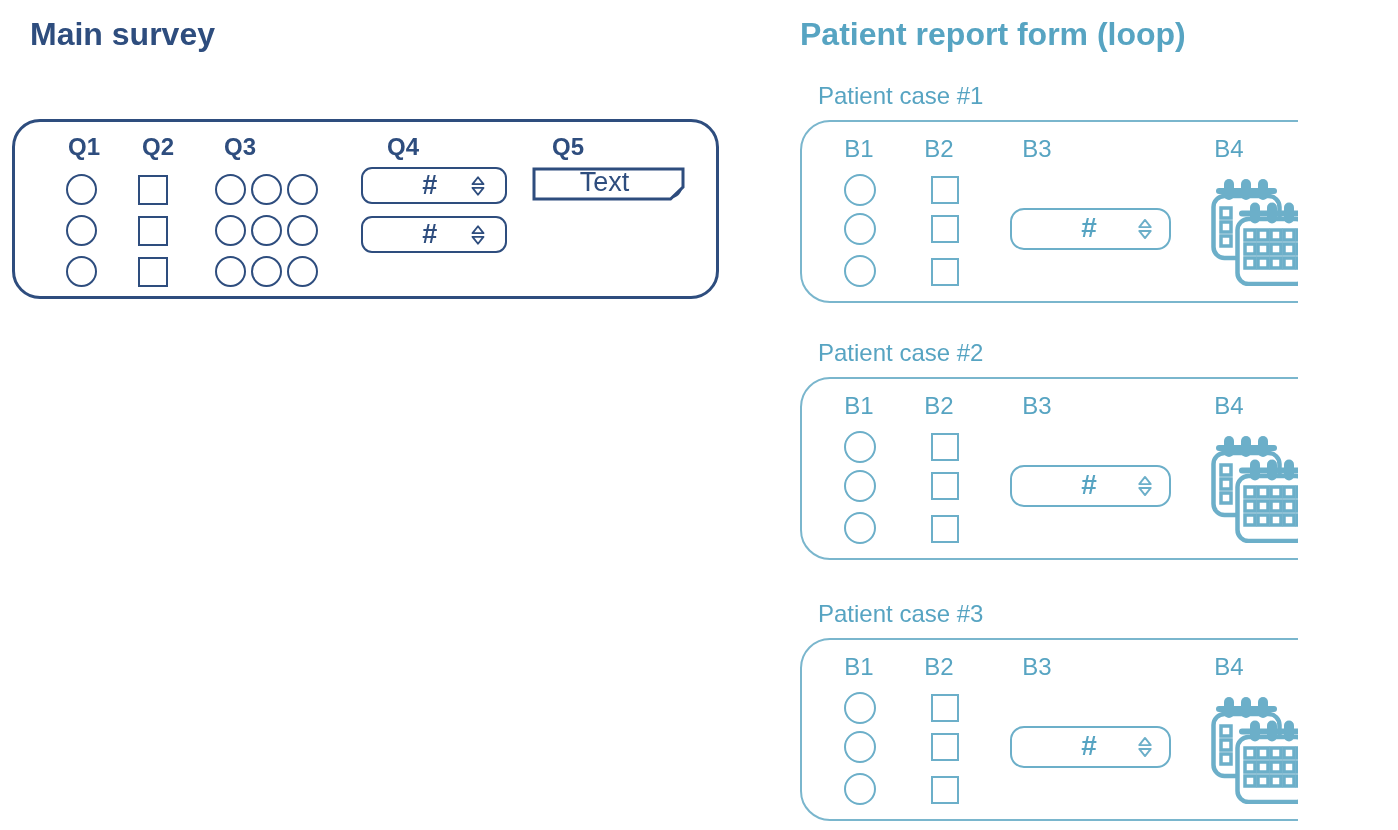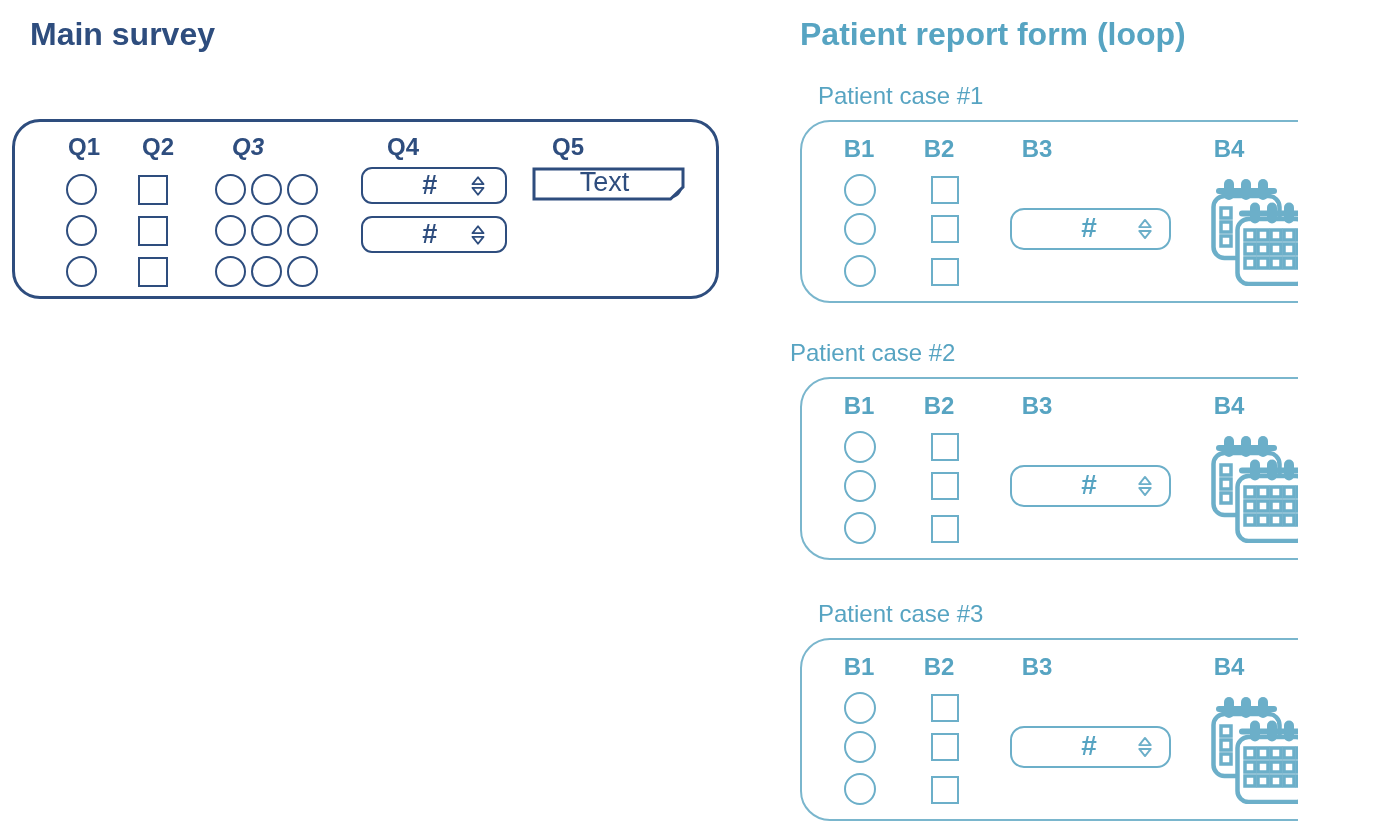--- a/index.html
+++ b/index.html
@@ -22,21 +22,21 @@
   
   .main-panel{position:absolute;left:12px;top:119px;width:707px;height:180px;
     border:3px solid var(--navy);border-radius:28px;background:#fff;}
   .case-panel{position:absolute;left:800px;width:583px;height:183px;
     border:2.5px solid var(--teal-border);border-radius:30px;background:#fff;}
 
   
   .qcol-label{position:absolute;top:11px;transform:translateX(-50%);
     font-size:24px;font-weight:700;color:var(--navy);white-space:nowrap;}
   .bcol-label{position:absolute;top:13px;transform:translateX(-50%);
-    font-size:24px;font-weight:700;color:var(--teal);white-space:nowrap;}
+    font-size:24px;font-weight:400;color:var(--teal);white-space:nowrap;}
 
   
   .radio{position:absolute;border-radius:50%;background:#fff;}
   .radio.navy{width:31px;height:31px;border:2.5px solid var(--navy);}
   .radio.teal{width:32px;height:32px;border:2.5px solid var(--teal-shape);}
   .checkbox{position:absolute;background:#fff;}
   .checkbox.navy{width:30px;height:30px;border:2.5px solid var(--navy);}
   .checkbox.teal{width:28px;height:28px;border:2.5px solid var(--teal-shape);}
 
   .spinbox{position:absolute;background:#fff;}
@@ -106,21 +106,21 @@
 </svg>
 
 <div class="stage">
 
   <div class="big-title navy" style="left:30px;top:16px;">Main survey</div>
 
   <div class="main-panel">
 
     <div class="qcol-label" style="left:69px;">Q1</div>
     <div class="qcol-label" style="left:143px;">Q2</div>
-    <div class="qcol-label" style="left:233px;font-style:italic;">Q3</div>
+    <div class="qcol-label" style="left:225px;">Q3</div>
     <div class="qcol-label" style="left:388px;">Q4</div>
     <div class="qcol-label" style="left:553px;">Q5</div>
 
     <div class="radio navy" style="left:51px;top:52px;"></div>
     <div class="radio navy" style="left:51px;top:93px;"></div>
     <div class="radio navy" style="left:51px;top:134px;"></div>
 
     <div class="checkbox navy" style="left:123px;top:53px;"></div>
     <div class="checkbox navy" style="left:123px;top:94px;"></div>
     <div class="checkbox navy" style="left:123px;top:135px;"></div>
@@ -179,21 +179,21 @@
       <svg class="spin-arrows" width="16" height="23" viewBox="0 0 16 24">
           <use href="#spin-arrows-sym"></use>
         </svg>
     </div>
 
     <svg class="calendar" width="100" height="108" viewBox="0 0 100 108">
         <use href="#cal-sym"></use>
       </svg>
   </div>
 
-  <div class="case-label" style="left:790px;top:339px;">Patient case #2</div>
+  <div class="case-label" style="left:818px;top:339px;">Patient case #2</div>
   <div class="case-panel" style="top:377px;">
     <div class="bcol-label" style="left:57px;">B1</div>
     <div class="bcol-label" style="left:137px;">B2</div>
     <div class="bcol-label" style="left:235px;">B3</div>
     <div class="bcol-label" style="left:427px;">B4</div>
 
     <div class="radio teal" style="left:42px;top:52px;"></div>
     <div class="radio teal" style="left:42px;top:91px;"></div>
     <div class="radio teal" style="left:42px;top:133px;"></div>
 

